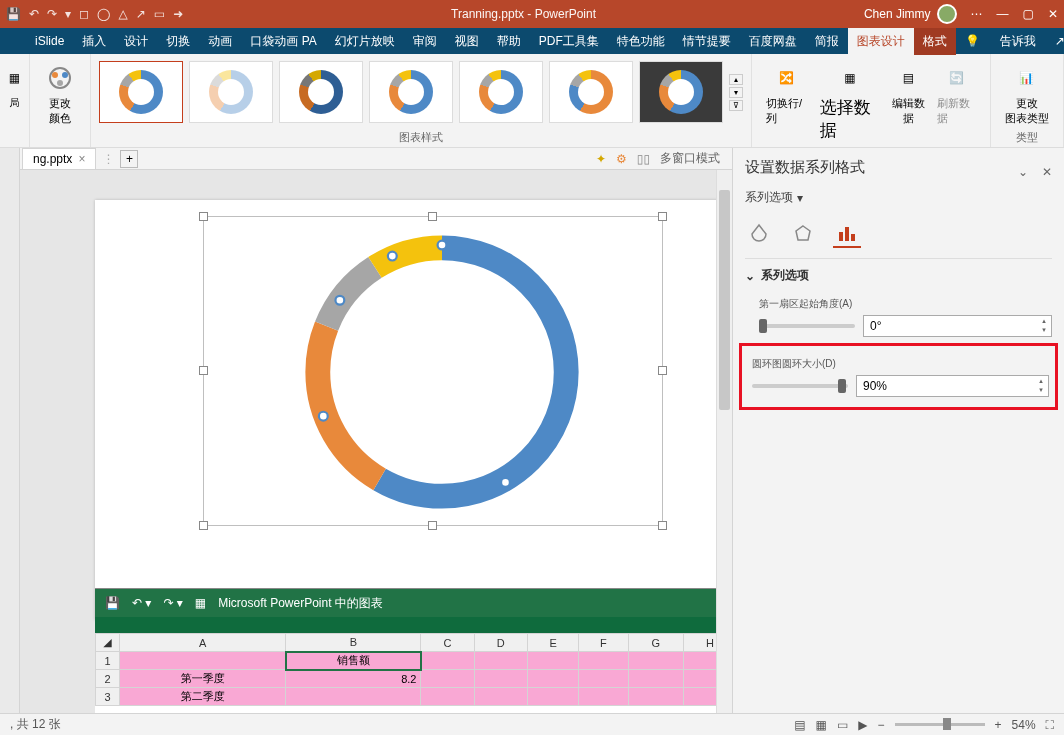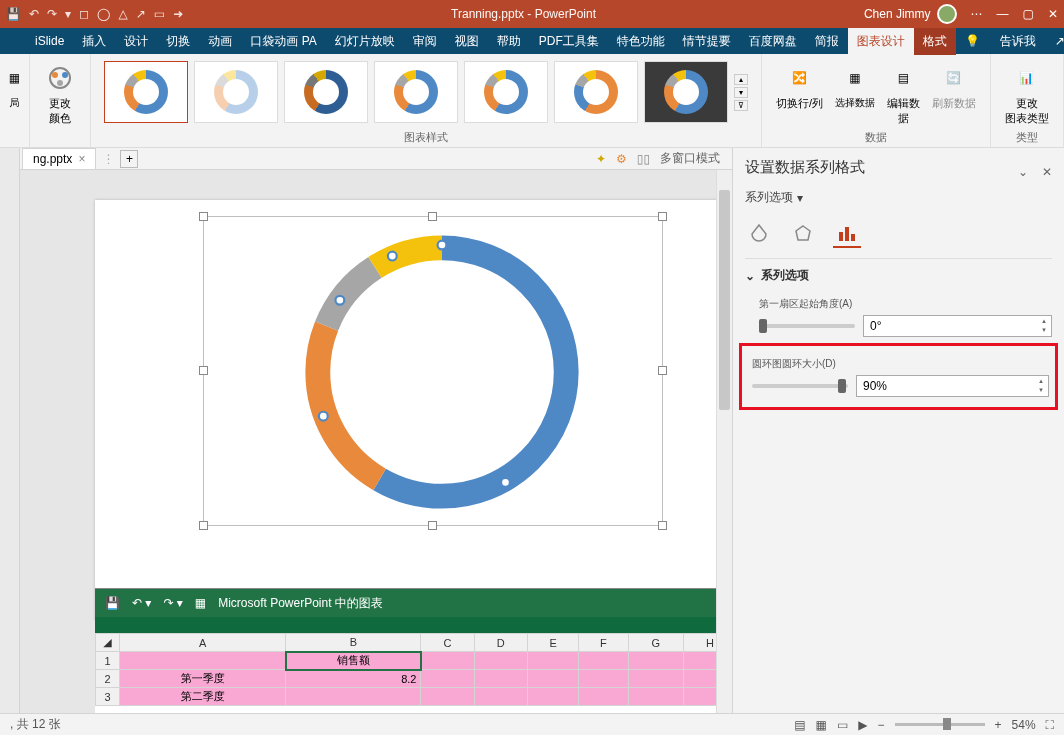--- a/index.html
+++ b/index.html
@@ -187,21 +187,21 @@
     <span class="label">图表样式</span>
   </div>
   <div class="rgroup">
     <div style="display:flex">
       <div class="big-btn">
           <div class="ico">🔀</div>
           <span style="font-size:11px">切换行/列</span>
         </div>
       <div class="big-btn">
           <div class="ico">▦</div>
-          <span style="font-size:10px">选择数据</span>
+          <span style="font-size:17px">选择数据</span>
         </div>
       <div class="big-btn">
           <div class="ico">▤</div>
           <span style="font-size:11px;white-space:pre;text-align:center">编辑数
 据</span>
         </div>
       <div class="big-btn" style="opacity:.45">
           <div class="ico">🔄</div>
           <span style="font-size:11px">刷新数据</span>
         </div>

